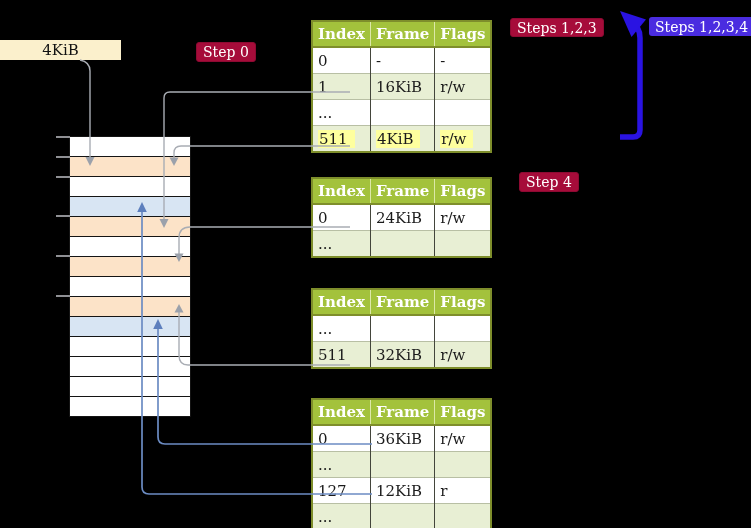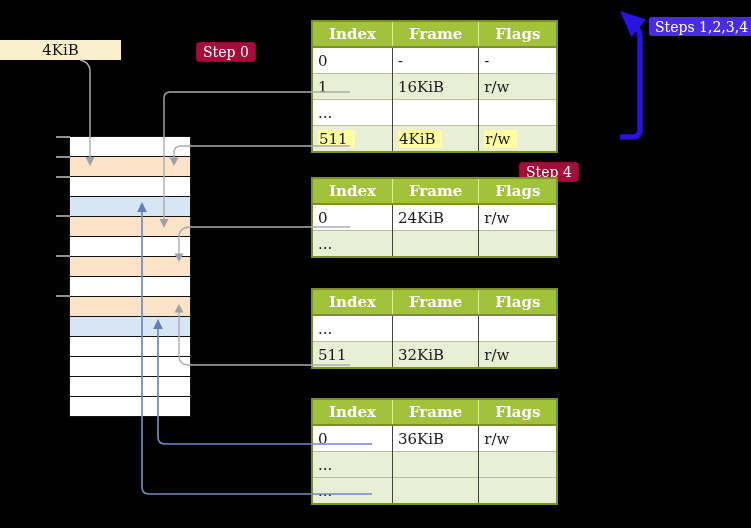--- a/index.html
+++ b/index.html
@@ -11,59 +11,60 @@
     color:#111;font-size:15px;display:flex;align-items:center;justify-content:center;}
 
   
   .badge{position:absolute;display:flex;align-items:center;justify-content:center;
     color:#fff;font-size:14px;border-radius:3px;white-space:nowrap;padding:0 6px;}
   .badge-red{background:#a60c3a;border:1px solid #8d0a32;}
   .badge-blue{background:#4a2ce0;}
   #badge-step0{left:196px;top:42px;height:18px;}
   #badge-steps123{left:510px;top:18px;height:17px;}
   #badge-steps1234{left:649px;top:17px;height:19px;}
-  #badge-step4{left:519px;top:162px;height:18px;text-align:right;}
+  #badge-step4{left:519px;top:172px;height:18px;text-align:right;}
 
   
   #mem-col{position:absolute;left:70px;top:137px;width:120px;height:279px;
     display:flex;flex-direction:column;outline:1px solid #141414;}
   .mrow{flex:1;border-bottom:1px solid #141414;}
   .mrow:last-child{border-bottom:none;}
   .mrow.white{background:#ffffff;}
   .mrow.peach{background:#fce3c8;}
   .mrow.blue{background:#d8e5f3;}
 
   .tick{position:absolute;left:56px;width:14px;height:2px;background:#8f9094;}
 
   
   .ptable{position:absolute;left:311px;border-collapse:collapse;
     font-size:15px;color:#1a1a1a;table-layout:fixed;background:#fff;
     border:2px solid #7e8e2b;}
   .ptable th{background:#a3c23c;color:#fff;font-weight:bold;text-align:left;
-    height:22px;padding:1px 16px;border-left:1px solid #dce8a8;border-bottom:2px solid #7e8e2b;}
+    height:22px;padding:1px 5px;border-left:1px solid #dce8a8;border-bottom:2px solid #7e8e2b;}
   .ptable th:first-child{border-left:none;}
   .ptable td{height:23px;padding:1px 5px;border-left:1px solid #43453b;
     border-top:1px solid #b8bfa4;background:#fff;}
   .ptable td:first-child{border-left:none;}
   .ptable tr.shade td{background:#e8efd4;}
   .col-index{width:54px;} .col-frame{width:60px;} .col-flags{width:51px;}
   .hl{background:#feff9e;padding:0 7px 0 1px;}
 
   #t1{top:20px;} #t2{top:177px;} #t3{top:288px;} #t4{top:398px;}
 
   #arrows{position:absolute;left:0;top:0;pointer-events:none;}
 </style>
 </head>
 <body>
 
 <div id="stage">
 
   <div class="frame-label">4KiB</div>
 
   <div class="badge badge-red" id="badge-step0">Step 0</div>
+  <div class="badge badge-red" id="badge-steps123">Steps 1,2,3</div>
   <div class="badge badge-blue" id="badge-steps1234">Steps 1,2,3,4</div>
   <div class="badge badge-red" id="badge-step4">Step 4</div>
 
   <div id="mem-col">
       <div class="mrow white"></div>
       <div class="mrow peach"></div>
       <div class="mrow white"></div>
       <div class="mrow blue"></div>
       <div class="mrow peach"></div>
       <div class="mrow white"></div>
@@ -180,20 +181,25 @@
         </tr>
         <tr class="">
           <td>0</td>
           <td>36KiB</td>
           <td>r/w</td>
         </tr>
         <tr class="shade">
           <td>...</td>
           <td></td>
           <td></td>
+        </tr>
+        <tr class="">
+          <td>127</td>
+          <td>12KiB</td>
+          <td>r</td>
         </tr>
         <tr class="shade">
           <td>...</td>
           <td></td>
           <td></td>
         </tr>
       </tbody>
     </table>
 
   <svg id="arrows" width="751" height="528" viewBox="0 0 751 528">

